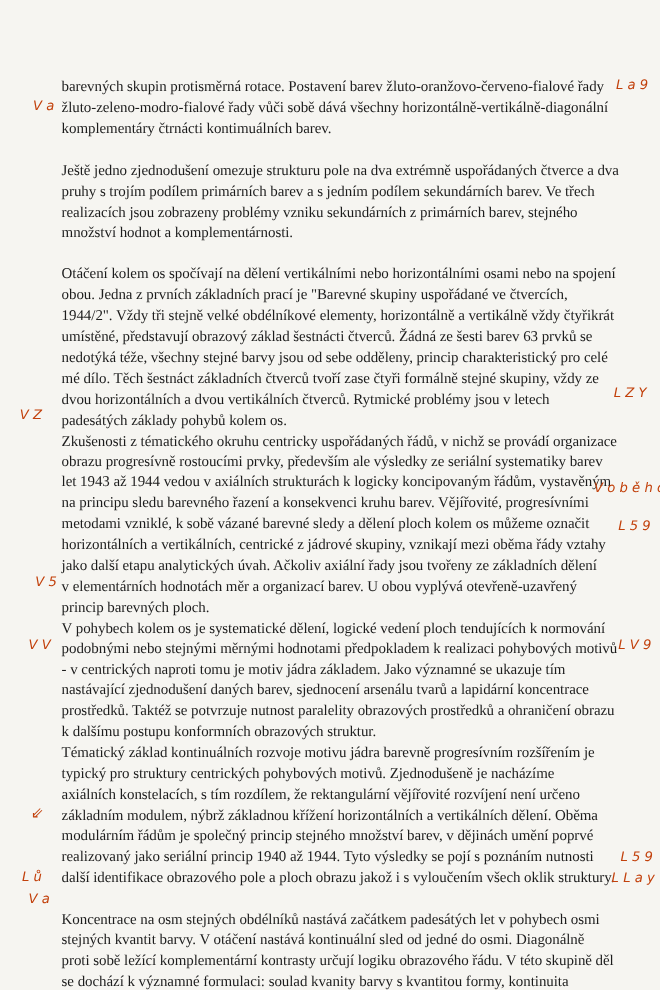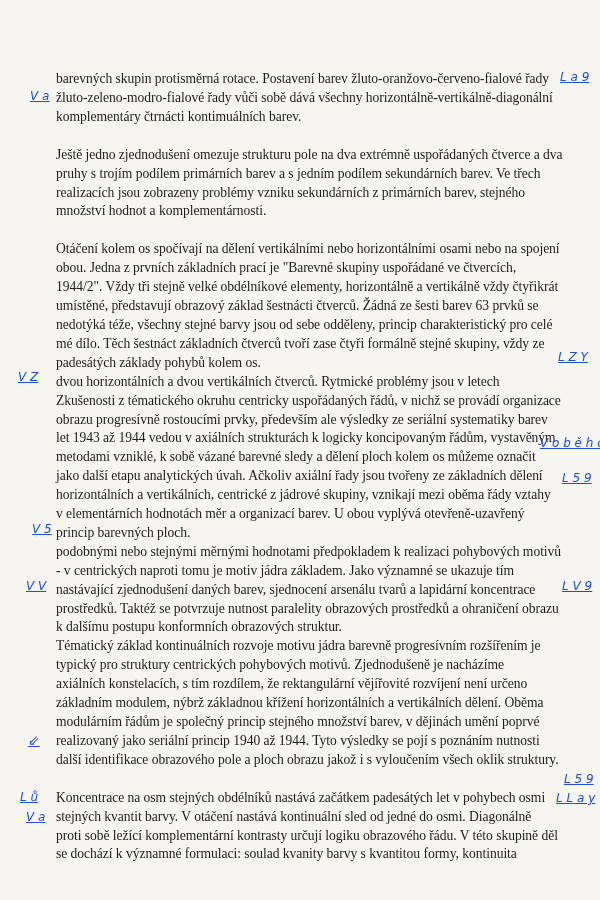--- a/index.html
+++ b/index.html
@@ -18,24 +18,23 @@
       display: block;
       font-size: 13.6px;
       line-height: 18.9px;
       white-space: nowrap;
       letter-spacing: -0.05px;
     }
     .note {
       position: absolute;
       font-family: "DejaVu Sans", sans-serif;
       font-style: italic;
-      color: #1d4ed8;
+      color: #c2410c;
       font-size: 12px;
       white-space: nowrap;
-      text-decoration: underline;
     }
   </style>
 </head>
 <body>
 
 <div class="page">
   <div class="para">
     <span class="line">barevných skupin protisměrná rotace. Postavení barev žluto-oranžovo-červeno-fialové řady</span>
     <span class="line">žluto-zeleno-modro-fialové řady vůči sobě dává všechny horizontálně-vertikálně-diagonální</span>
     <span class="line">komplementáry čtrnácti kontimuálních barev.</span>
@@ -46,30 +45,32 @@
     <span class="line">realizacích jsou zobrazeny problémy vzniku sekundárních z primárních barev, stejného</span>
     <span class="line">množství hodnot a komplementárnosti.</span>
   </div>
   <div class="para">
     <span class="line">Otáčení kolem os spočívají na dělení vertikálními nebo horizontálními osami nebo na spojení</span>
     <span class="line">obou. Jedna z prvních základních prací je "Barevné skupiny uspořádané ve čtvercích,</span>
     <span class="line">1944/2". Vždy tři stejně velké obdélníkové elementy, horizontálně a vertikálně vždy čtyřikrát</span>
     <span class="line">umístěné, představují obrazový základ šestnácti čtverců. Žádná ze šesti barev 63 prvků se</span>
     <span class="line">nedotýká téže, všechny stejné barvy jsou od sebe odděleny, princip charakteristický pro celé</span>
     <span class="line">mé dílo. Těch šestnáct základních čtverců tvoří zase čtyři formálně stejné skupiny, vždy ze</span>
+    <span class="line">dvou horizontálních a dvou vertikálních čtverců. Rytmické problémy jsou v letech</span>
     <span class="line">padesátých základy pohybů kolem os.</span>
-    <span class="line">dvou horizontálních a dvou vertikálních čtverců. Rytmické problémy jsou v letech</span>
     <span class="line">Zkušenosti z tématického okruhu centricky uspořádaných řádů, v nichž se provádí organizace</span>
     <span class="line">obrazu progresívně rostoucími prvky, především ale výsledky ze seriální systematiky barev</span>
     <span class="line">let 1943 až 1944 vedou v axiálních strukturách k logicky koncipovaným řádům, vystavěným</span>
+    <span class="line">na principu sledu barevného řazení a konsekvenci kruhu barev. Vějířovité, progresívními</span>
     <span class="line">metodami vzniklé, k sobě vázané barevné sledy a dělení ploch kolem os můžeme označit</span>
+    <span class="line">horizontálních a vertikálních, centrické z jádrové skupiny, vznikají mezi oběma řády vztahy</span>
     <span class="line">jako další etapu analytických úvah. Ačkoliv axiální řady jsou tvořeny ze základních dělení</span>
-    <span class="line">horizontálních a vertikálních, centrické z jádrové skupiny, vznikají mezi oběma řády vztahy</span>
     <span class="line">v elementárních hodnotách měr a organizací barev. U obou vyplývá otevřeně-uzavřený</span>
     <span class="line">princip barevných ploch.</span>
+    <span class="line">V pohybech kolem os je systematické dělení, logické vedení ploch tendujících k normování</span>
     <span class="line">podobnými nebo stejnými měrnými hodnotami předpokladem k realizaci pohybových motivů</span>
     <span class="line">- v centrických naproti tomu je motiv jádra základem. Jako významné se ukazuje tím</span>
     <span class="line">nastávající zjednodušení daných barev, sjednocení arsenálu tvarů a lapidární koncentrace</span>
     <span class="line">prostředků. Taktéž se potvrzuje nutnost paralelity obrazových prostředků a ohraničení obrazu</span>
     <span class="line">k dalšímu postupu konformních obrazových struktur.</span>
     <span class="line">Tématický základ kontinuálních rozvoje motivu jádra barevně progresívním rozšířením je</span>
     <span class="line">typický pro struktury centrických pohybových motivů. Zjednodušeně je nacházíme</span>
     <span class="line">axiálních konstelacích, s tím rozdílem, že rektangulární vějířovité rozvíjení není určeno</span>
     <span class="line">základním modulem, nýbrž základnou křížení horizontálních a vertikálních dělení. Oběma</span>
     <span class="line">modulárním řádům je společný princip stejného množství barev, v dějinách umění poprvé</span>

